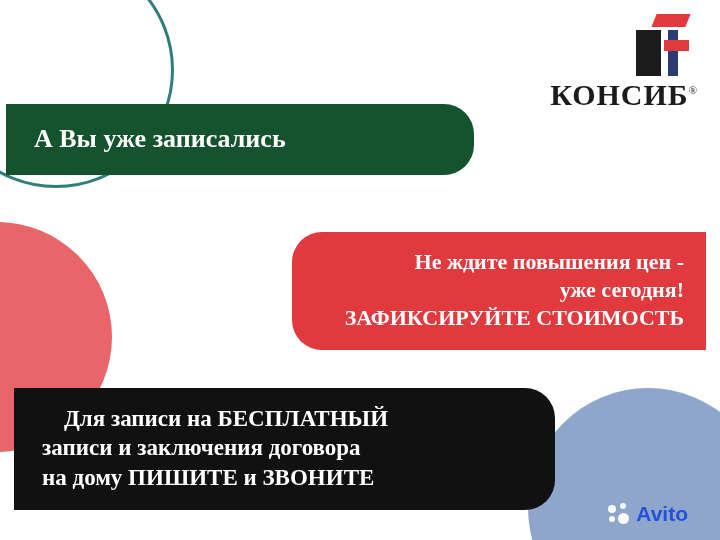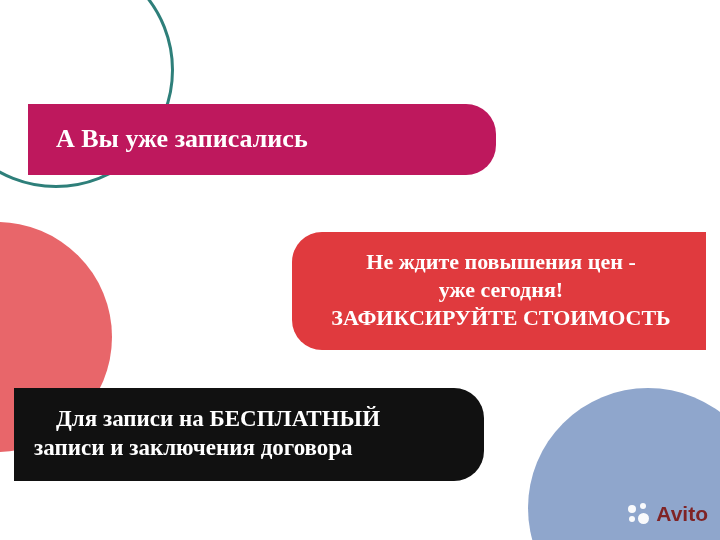--- a/index.html
+++ b/index.html
@@ -104,61 +104,61 @@
 
   
   .block {
     position: absolute;
     box-sizing: border-box;
     color: #ffffff;
     font-weight: bold;
     line-height: 1.28;
   }
   .block-blue {
-    left: 28px;
+    left: 6px;
     top: 104px;
     width: 468px;
     padding: 18px 26px 20px 28px;
-    background: #be185d;
+    background: #14532d;
     border-radius: 0 30px 30px 0;
     font-size: 26px;
   }
   .block-red {
     left: 292px;
     top: 232px;
     width: 414px;
     padding: 16px 22px 18px 26px;
     background: #e03a3e;
     border-radius: 30px 0 0 30px;
     font-size: 22px;
-    text-align: center;
+    text-align: right;
   }
   .block-black {
     left: 14px;
     top: 388px;
-    width: 470px;
-    padding: 16px 24px 18px 20px;
+    width: 541px;
+    padding: 16px 24px 18px 28px;
     background: #111111;
     border-radius: 0 30px 30px 0;
     font-size: 23px;
   }
   .line { display: block; white-space: nowrap; }
   .block-black .line { text-align: left; }
   .indent-1 { padding-left: 22px; }
   .indent-2 { padding-left: 14px; }
 
   
   .watermark {
     position: absolute;
-    right: 12px;
+    right: 32px;
     bottom: 14px;
     display: flex;
     align-items: center;
     gap: 6px;
-    color: #7f1d1d;
+    color: #1d4ed8;
     font-family: "Liberation Sans", sans-serif;
     font-size: 21px;
     font-weight: bold;
     opacity: .95;
   }
   .wm-dots {
     position: relative;
     width: 22px;
     height: 22px;
   }
@@ -174,34 +174,44 @@
 </style>
 </head>
 <body>
 
 <div id="poster">
 
   <div class="shape ring-teal"></div>
   <div class="shape circle-salmon"></div>
   <div class="shape circle-blue"></div>
 
+  <div class="logo">
+    <div class="logo-mark">
+      <span class="lm-red-top"></span>
+      <span class="lm-black"></span>
+      <span class="lm-navy"></span>
+      <span class="lm-red-mid"></span>
+    </div>
+    <div class="logo-word"><span>КОНСИБ</span><span class="logo-reg">®</span></div>
+  </div>
 
   <div class="block block-blue">
     <span class="line">А Вы уже записались</span>
   </div>
 
   <div class="block block-red">
     <span class="line">Не ждите повышения цен -</span>
     <span class="line">уже сегодня!</span>
     <span class="line">ЗАФИКСИРУЙТЕ СТОИМОСТЬ</span>
   </div>
 
   <div class="block block-black">
     <span class="line indent-1">Для записи на БЕСПЛАТНЫЙ</span>
     <span class="line">записи и заключения договора</span>
+    <span class="line">на дому ПИШИТЕ и ЗВОНИТЕ</span>
   </div>
 
   <div class="watermark">
     <span class="wm-dots">
       <i class="d1"></i>
         <i class="d2"></i>
         <i class="d3"></i>
         <i class="d4"></i>
     </span>
     <span>Avito</span>

